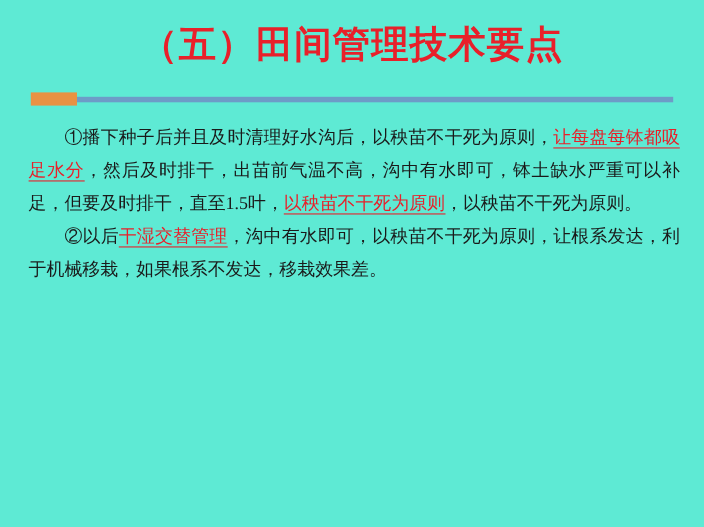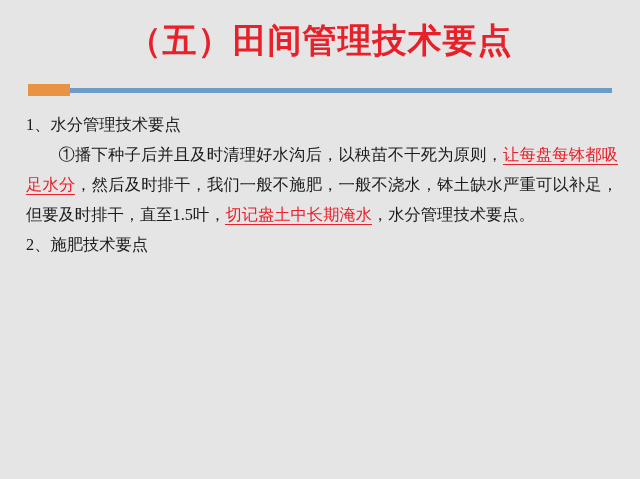--- a/index.html
+++ b/index.html
@@ -10,21 +10,21 @@
     width: 640px;
     height: 479px;
     background: #ffffff;
     font-family: "Liberation Serif", serif;
     overflow: hidden;
   }
   .slide {
     position: relative;
     width: 640px;
     height: 479px;
-    background: #e5e5e5;
+    background: #5eead4;
     box-sizing: border-box;
   }
   .title {
     position: absolute;
     top: 18px;
     left: 0;
     width: 640px;
     text-align: center;
     font-size: 34px;
     font-weight: bold;
@@ -85,18 +85,17 @@
 <div class="slide">
 
   <div class="title">（五）田间管理技术要点</div>
 
   <div class="rule-wrap">
     <div class="rule-orange"></div>
     <div class="rule-blue"></div>
   </div>
 
   <div class="body-text">
-      <div class="p"><span>1、水分管理技术要点</span></div>
-      <div class="p indent"><span>①播下种子后并且及时清理好水沟后，以秧苗不干死为原则，</span><span class="hl-red-underline">让每盘每钵都吸足水分</span><span>，然后及时排干，我们一般不施肥，一般不浇水，钵土缺水严重可以补足，但要及时排干，直至1.5叶，</span><span class="hl-red-underline">切记盎土中长期淹水</span><span>，水分管理技术要点。</span></div>
-      <div class="p"><span>2、施肥技术要点</span></div>
+      <div class="p indent"><span>①播下种子后并且及时清理好水沟后，以秧苗不干死为原则，</span><span class="hl-red-underline">让每盘每钵都吸足水分</span><span>，然后及时排干，出苗前气温不高，沟中有水即可，钵土缺水严重可以补足，但要及时排干，直至1.5叶，</span><span class="hl-red-underline">以秧苗不干死为原则</span><span>，以秧苗不干死为原则。</span></div>
+      <div class="p indent"><span>②以后</span><span class="hl-red-underline">干湿交替管理</span><span>，沟中有水即可，以秧苗不干死为原则，让根系发达，利于机械移栽，如果根系不发达，移栽效果差。</span></div>
     </div>
 
 </div>
 
 </body></html>

